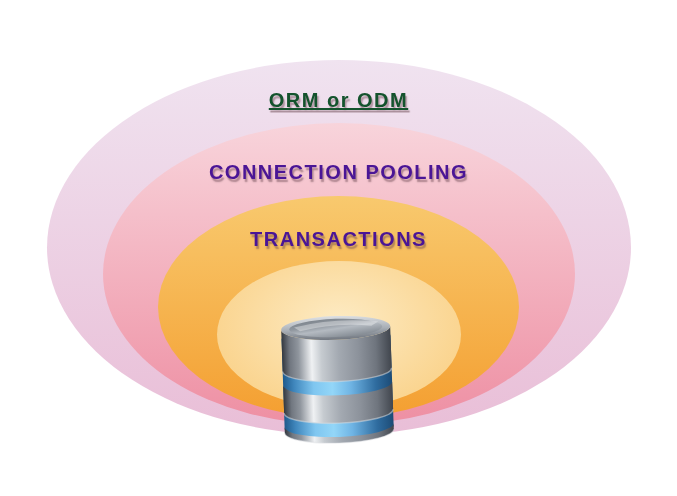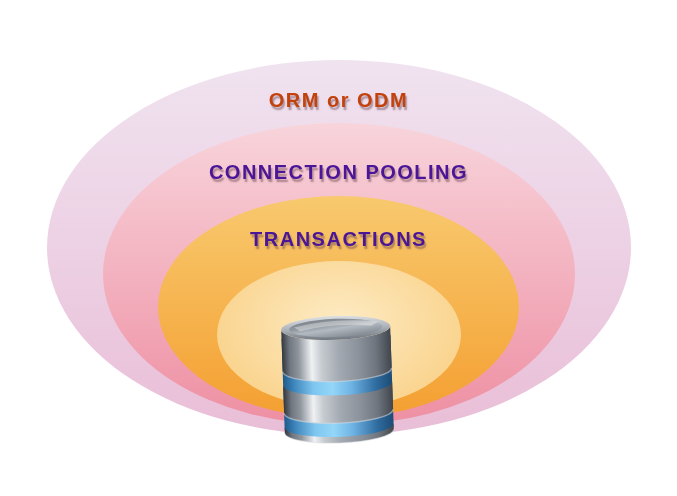--- a/index.html
+++ b/index.html
@@ -28,21 +28,21 @@
 </head>
 <body>
 
 <div id="canvas" style="background: rgb(255, 255, 255);">
 
   <div class="ellipse" id="e-orm" style="background: linear-gradient(rgb(240, 227, 240) 0%, rgb(233, 190, 215) 100%);"></div>
   <div class="ellipse" id="e-pooling" style="background: linear-gradient(rgb(248, 212, 219) 0%, rgb(238, 143, 163) 100%);"></div>
   <div class="ellipse" id="e-transactions" style="background: linear-gradient(rgb(248, 201, 110) 0%, rgb(244, 159, 49) 100%);"></div>
   <div class="ellipse" id="e-drivers" style="background: radial-gradient(at 50% 42%, rgb(253, 235, 196) 0%, rgb(249, 204, 124) 100%);"></div>
 
-  <div class="layer-label" id="l-orm" style="color: #c2410c;">ORM or ODM</div>
+  <div class="layer-label" id="l-orm" style="color: #14532d; text-decoration: underline;">ORM or ODM</div>
   <div class="layer-label" id="l-pooling" style="color: rgb(74, 21, 150);">CONNECTION POOLING</div>
   <div class="layer-label" id="l-transactions" style="color: rgb(74, 21, 150);">TRANSACTIONS</div>
 
   <svg id="db-icon" viewBox="0 0 116 132" aria-hidden="true">
     <defs>
       <linearGradient id="bodyG" x1="0" y1="0" x2="1" y2="0">
         <stop offset="0" stop-color="#33383F"></stop>
         <stop offset="0.07" stop-color="#717780"></stop>
         <stop offset="0.15" stop-color="#8F959D"></stop>
         <stop offset="0.27" stop-color="#EFF1F3"></stop>

